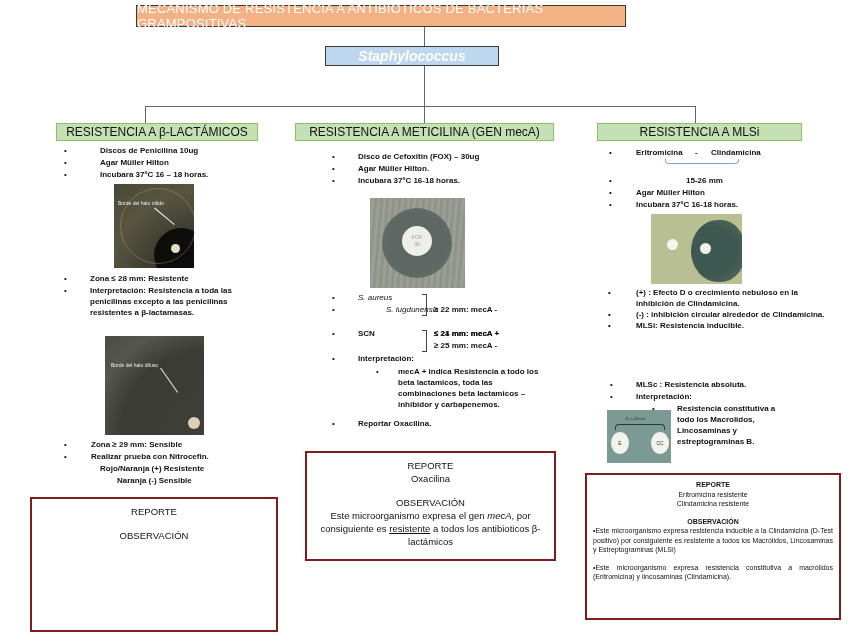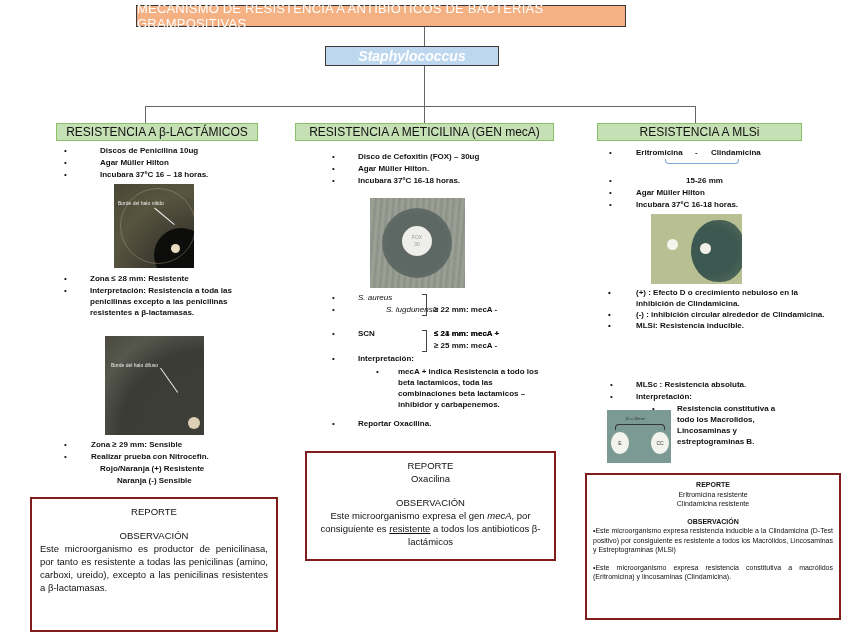--- a/index.html
+++ b/index.html
@@ -74,21 +74,20 @@
 <span class="abs txt" style="left:91px;top:439px;">Zona ≥ 29 mm: Sensible</span>
 <span class="bul" style="left:64px;top:451px;">•</span>
 <span class="abs txt" style="left:91px;top:451px;">Realizar prueba con Nitrocefin.</span>
 <span class="abs txt" style="left:100px;top:463px;">Rojo/Naranja (+) Resistente</span>
 <span class="abs txt" style="left:117px;top:475px;">Naranja (-) Sensible</span>
 
 <div class="abs report" style="left:30px;top:497px;width:248px;height:135px;padding:6px 8px;font-size:9.5px;line-height:13px;">
   <div class="r-title" style="font-weight:normal;">REPORTE</div>
   <div style="height:11px;"></div>
   <div style="text-align:center;">OBSERVACIÓN</div>
-  <div style="text-align:justify;font-size:9.5px;">Este microorganismo es productor de penicilinasa, por tanto es resistente a todas las penicilinas (amino, carboxi, ureido), excepto a las penicilinas resistentes a β-lactamasas.</div>
 </div>
 
 <div class="abs hdr" style="left:295px;top:123px;width:259px;">RESISTENCIA A METICILINA (GEN mecA)</div>
 
 <span class="bul" style="left:332px;top:151px;">•</span>
 <span class="abs txt" style="left:358px;top:151px;">Disco de Cefoxitin (FOX) – 30ug</span>
 <span class="bul" style="left:332px;top:163px;">•</span>
 <span class="abs txt" style="left:358px;top:163px;">Agar Müller Hilton.</span>
 <span class="bul" style="left:332px;top:175px;">•</span>
 <span class="abs txt" style="left:358px;top:175px;">Incubara 37ºC 16-18 horas.</span>

